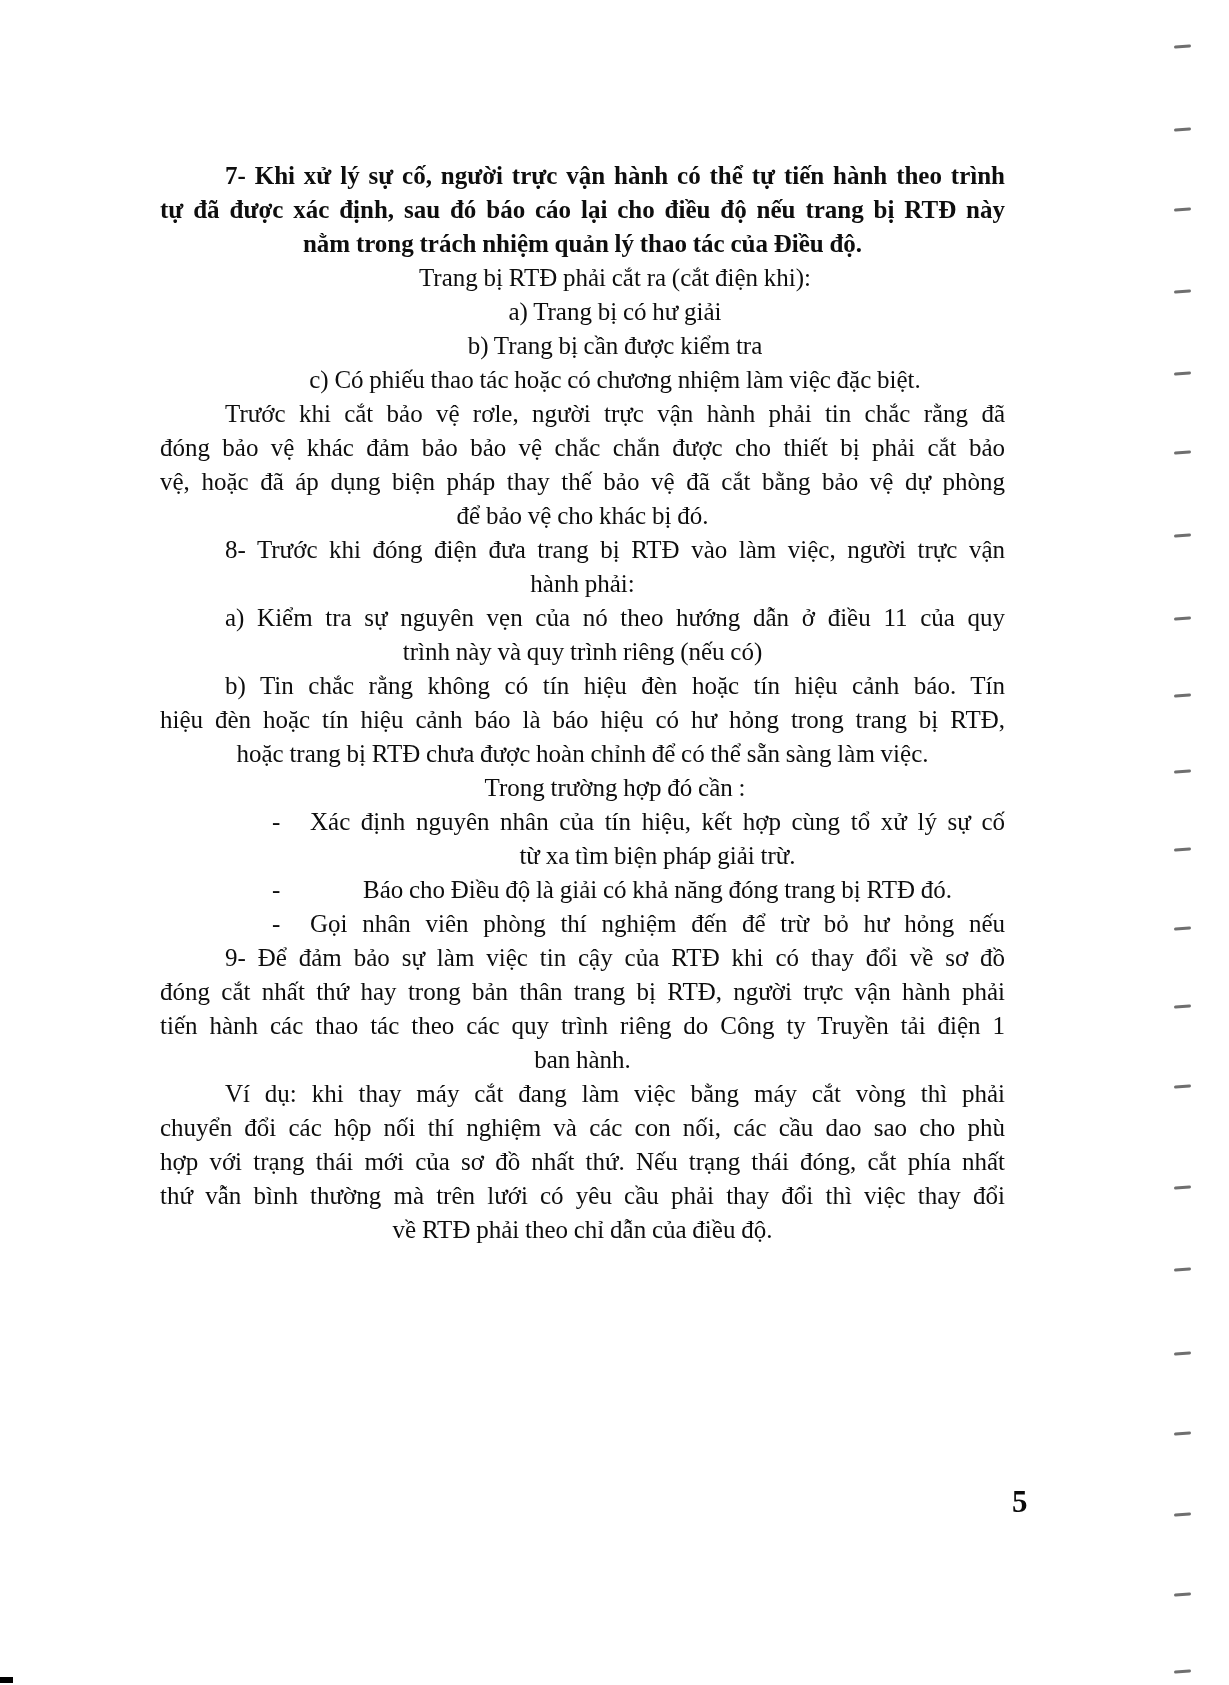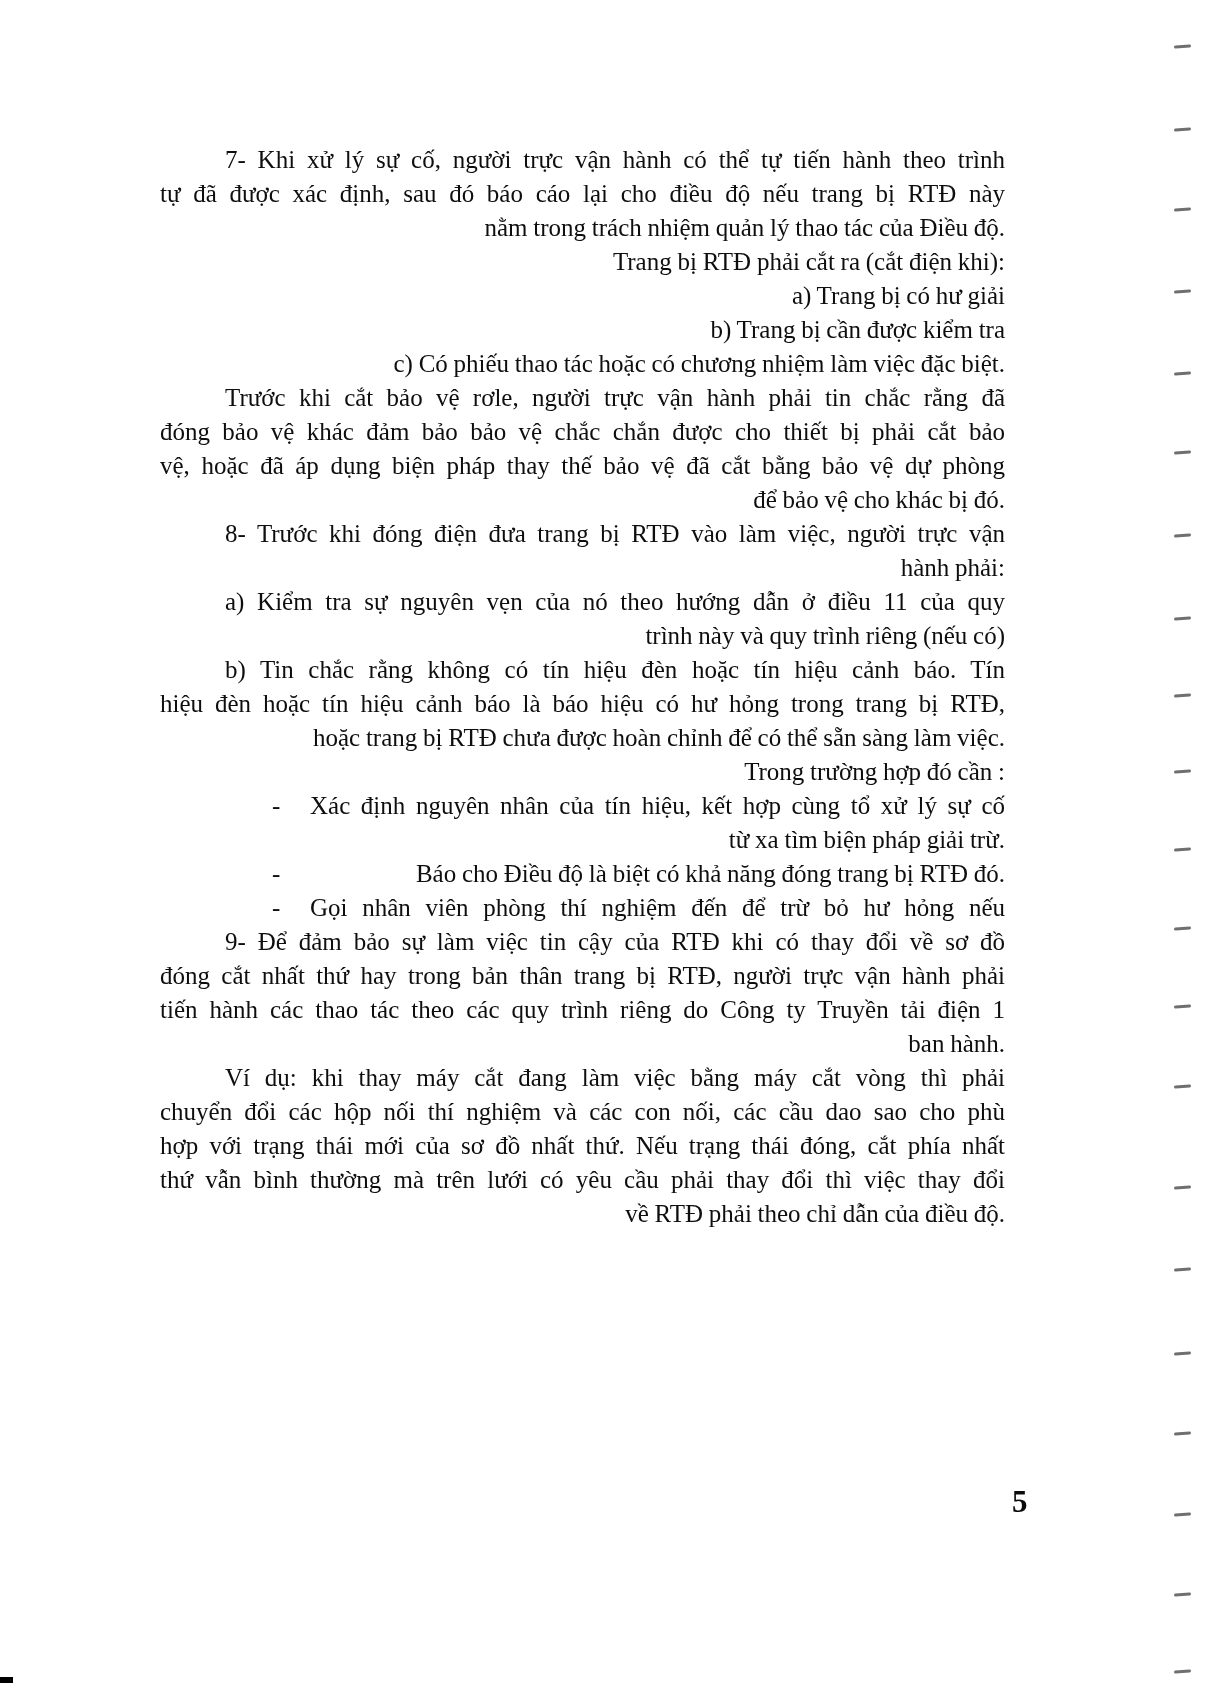--- a/index.html
+++ b/index.html
@@ -12,25 +12,25 @@
     font-family: "Liberation Serif", "DejaVu Serif", serif;
     color: #0e0e0e;
   }
   .doc-body {
     position: absolute;
     left: 160px;
     top: 143px;
     width: 845px;
   }
   .block { }
-  .block:first-child { margin-top: 0; }
+  .block:first-child { margin-top: 16px; font-weight: bold; }
   .ln {
     font-size: 25px;
     line-height: 34px;
-    text-align: right;
+    text-align: center;
     white-space: normal;
     word-spacing: -0.5px;
   }
   .ln.just {
     text-align: justify;
     text-align-last: justify;
   }
   .ln.first { text-indent: 65px; }
   .bullet .ln {
     padding-left: 150px;
@@ -110,21 +110,21 @@
       <div class="ln"><span>hoặc trang bị RTĐ chưa được hoàn chỉnh để có thể sẵn sàng làm việc.</span></div>
     </div>
     <div class="block para">
       <div class="ln first"><span>Trong trường hợp đó cần :</span></div>
     </div>
     <div class="block bullet">
       <div class="ln just"><span class="dash">-</span><span>Xác định nguyên nhân của tín hiệu, kết hợp cùng tổ xử lý sự cố</span></div>
       <div class="ln"><span>từ xa tìm biện pháp giải trừ.</span></div>
     </div>
     <div class="block bullet">
-      <div class="ln"><span class="dash">-</span><span>Báo cho Điều độ là biệt có khả năng đóng trang bị RTĐ đó.</span></div>
+      <div class="ln"><span class="dash">-</span><span>Báo cho Điều độ là giải có khả năng đóng trang bị RTĐ đó.</span></div>
     </div>
     <div class="block bullet">
       <div class="ln just"><span class="dash">-</span><span>Gọi nhân viên phòng thí nghiệm đến để trừ bỏ hư hỏng nếu</span></div>
     </div>
     <div class="block para">
       <div class="ln first just"><span>9- Để đảm bảo sự làm việc tin cậy của RTĐ khi có thay đổi về sơ đồ</span></div>
       <div class="ln just"><span>đóng cắt nhất thứ hay trong bản thân trang bị RTĐ, người trực vận hành phải</span></div>
       <div class="ln just"><span>tiến hành các thao tác theo các quy trình riêng do Công ty Truyền tải điện 1</span></div>
       <div class="ln"><span>ban hành.</span></div>
     </div>

